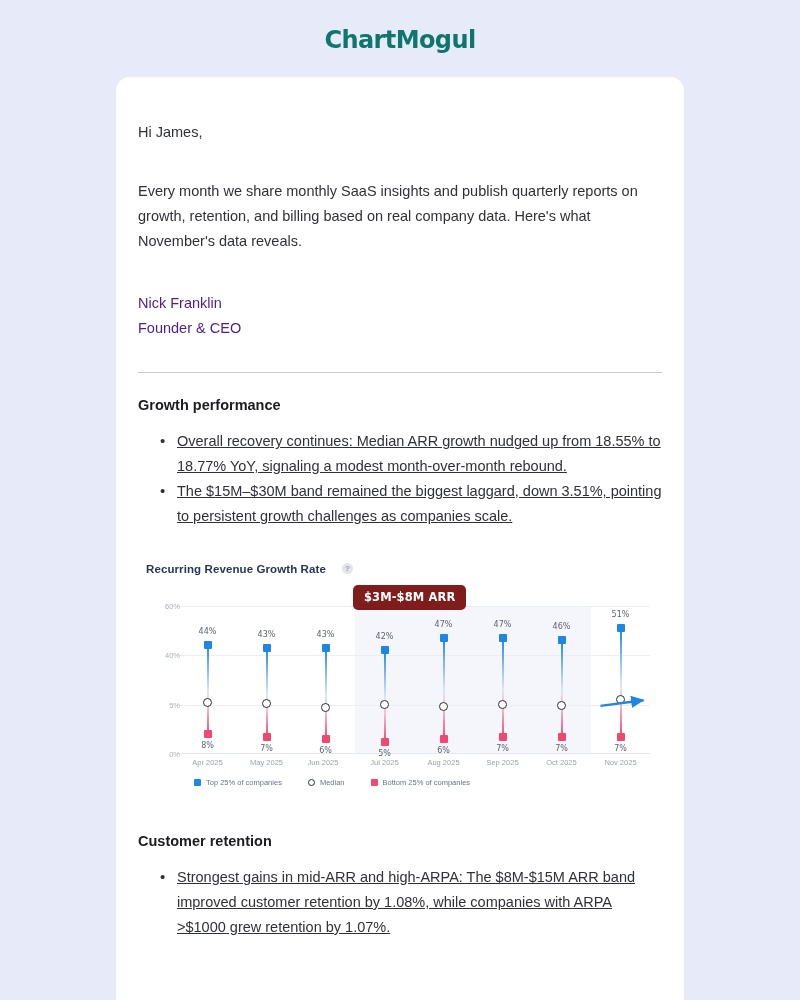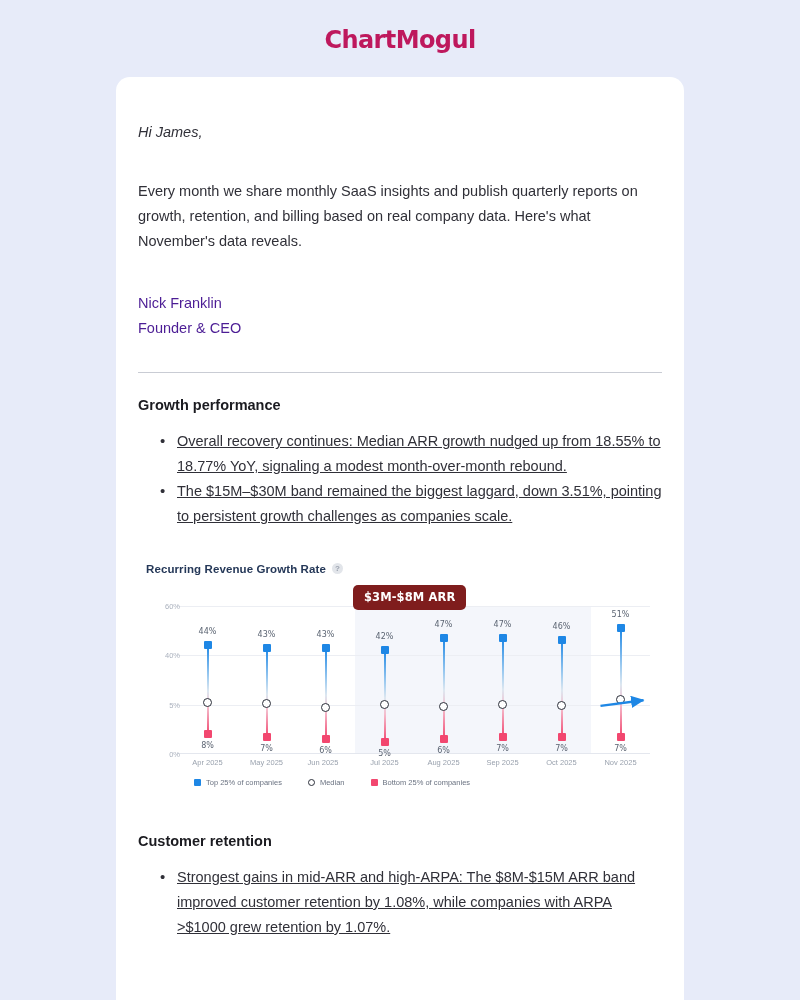--- a/index.html
+++ b/index.html
@@ -13,39 +13,38 @@
   .page { position: relative; width: 800px; height: 1000px; overflow: hidden; background: #e7ebf9; }
 
   
   .logo-wrap {
     position: absolute; left: 0; top: 26px; width: 800px;
     text-align: center;
   }
   .logo {
     display: inline-block;
     font-size: 24px; font-weight: 700; letter-spacing: -0.6px;
-    color: #be185d;
+    color: #0f766e;
     font-family: "DejaVu Sans", sans-serif;
   }
 
   
   .card {
     position: absolute; left: 116px; top: 77px;
     width: 568px; height: 923px;
     background: #ffffff;
     border-radius: 14px 14px 0 0;
     overflow: hidden;
   }
   .card-inner { padding: 30px 22px 0 22px; }
 
   
   .greeting {
     font-size: 14.5px; color: #303038; line-height: 1.55;
     margin: 14px 0 0 0;
-    font-style: italic;
   }
   .para {
     font-size: 14.5px; color: #303038; line-height: 1.72;
     margin: 36px 0 0 0;
   }
   .sig {
     font-size: 14.5px; color: #4c1d95; line-height: 1.72;
     margin: 37px 0 0 0;
   }
   .sig div { }
@@ -77,21 +76,21 @@
 
   
   .chart-block {
     position: relative;
     margin: 22px 0 0 0;
     width: 524px; height: 258px;
     background: #ffffff;
   }
   .chart-title-row {
     position: absolute; left: 8px; top: 12px;
-    display: flex; align-items: center; gap: 6px;
+    display: flex; align-items: center; gap: 16px;
   }
   .chart-title {
     font-size: 11.5px; font-weight: 700; color: #253858;
     letter-spacing: 0.1px;
   }
   .help-icon {
     width: 11px; height: 11px; border-radius: 50%;
     background: #e2e5ea;
     display: inline-flex; align-items: center; justify-content: center;
     font-size: 8px; font-weight: 700; color: #9aa2ae; line-height: 1;

